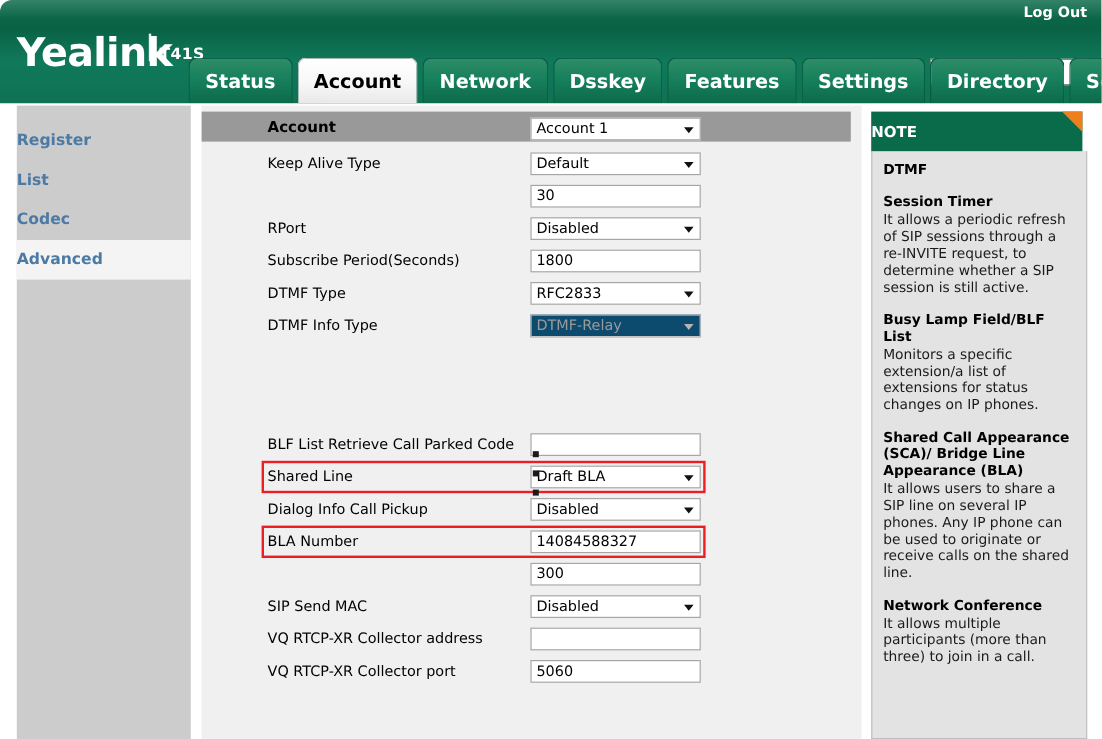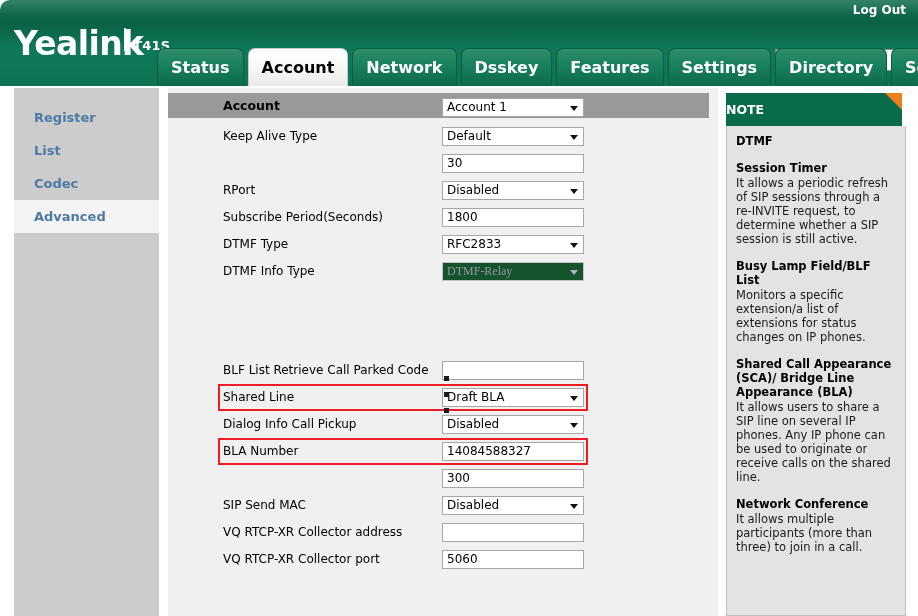--- a/index.html
+++ b/index.html
@@ -74,21 +74,20 @@
     border: 1px solid #c9c9c9; border-bottom: none;
   }
 
   
   .sidebar {
     position: absolute; left: 14px; top: 88px; width: 145px; height: 528px;
     background: #cccccc;
   }
   .side-item {
     height: 33px; line-height: 33px;
-    padding-left: 20px;
     font-size: 13px; font-weight: bold; color: #4c7aa5;
   }
   .side-item:first-child { margin-top: 13px; }
   .side-item.active { background: #f4f4f4; }
 
   .content {
     position: absolute; left: 168px; top: 88px; width: 550px; height: 528px;
     background: #f0f0f0;
   }
 
@@ -124,21 +123,21 @@
     font-size: 12px; color: #000;
     padding: 0 18px 0 4px; line-height: 17px;
     white-space: nowrap; overflow: hidden;
   }
   .sel .arw {
     position: absolute; right: 5px; top: 7px;
     width: 0; height: 0;
     border-left: 4.5px solid transparent; border-right: 4.5px solid transparent;
     border-top: 5px solid #111;
   }
-  .sel.disabled { color: #9a9a9a; border-color: #c4c4c4; background: #14532d; font-family: Liberation Serif, serif; }
+  .sel.disabled { color: #9a9a9a; border-color: #c4c4c4; background: #0c4a6e; }
   .sel.disabled .arw { border-top-color: #b5b5b5; }
 
   
   .hl {
     position: absolute; left: 50px; width: 370px; height: 27px;
     border: 2px solid #ee1c23;
     pointer-events: none;
   }
 
   

